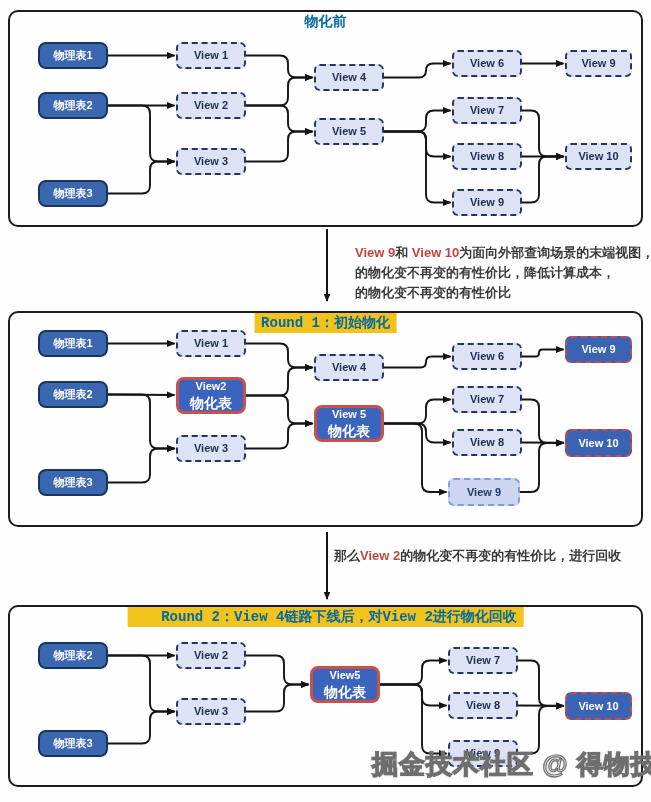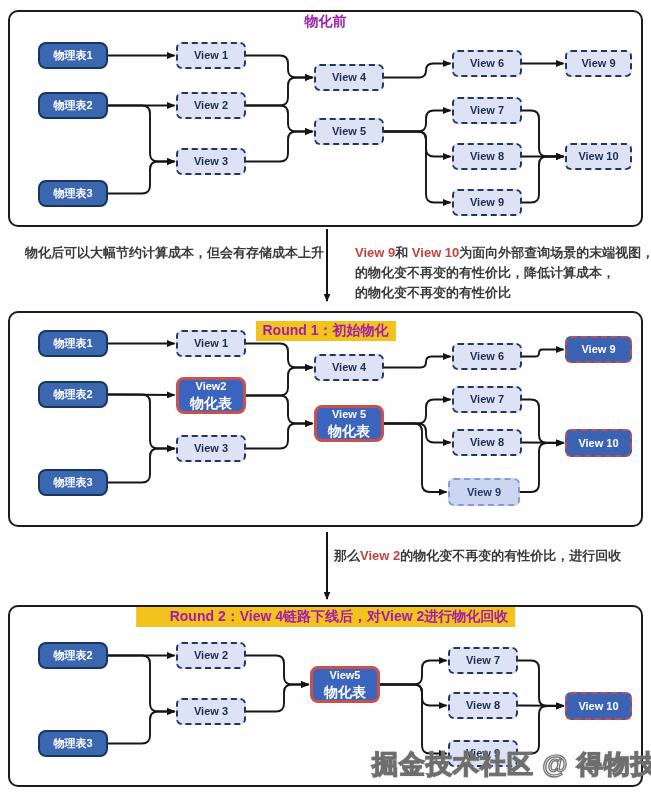--- a/index.html
+++ b/index.html
@@ -2,21 +2,21 @@
 <html><head>
 <meta charset="utf-8">
 <style>
   html,body{margin:0;padding:0;background:#ffffff;}
   #canvas{
     position:relative;width:651px;height:802px;background:#fefefe;
     font-family:"Liberation Sans","DejaVu Sans",sans-serif;overflow:hidden;
   }
   #edge-layer{position:absolute;left:0;top:0;z-index:1;pointer-events:none;}
   .panel{position:absolute;border:2px solid #1c1c1c;border-radius:10px;background:transparent;box-sizing:border-box;z-index:0;}
-  .panel-title{position:absolute;transform:translateX(-50%);font-size:14px;font-weight:bold;color:#a21caf;white-space:nowrap;z-index:3;}
+  .panel-title{position:absolute;transform:translateX(-50%);font-size:14px;font-weight:bold;color:#0369a1;white-space:nowrap;z-index:3;font-family:Liberation Mono, monospace;}
   .panel-title.hl{background:#f2c21d;padding:1px 7px;}
   .node{
     position:absolute;z-index:2;display:flex;flex-direction:column;align-items:center;justify-content:center;
     border-radius:6px;font-size:11px;font-weight:bold;text-align:center;line-height:1.3;box-sizing:border-box;
   }
   .node .l2{font-size:14px;}
   .type-table{background:#3b67b0;border:2px solid #17365e;color:#ffffff;border-radius:8px;}
   .type-view{background:#dde2f4;border:2px dashed #24365e;color:#1c2d52;}
   .type-mat{background:#3a64bd;border:3px solid #c9514c;color:#ffffff;border-radius:8px;}
   .type-mat-end{background:#3a63b4;border:2px dashed #cc4b44;color:#ffffff;}
@@ -129,21 +129,21 @@
       <div class="node type-view" style="left: 452px; top: 189px; width: 70px; height: 27px;">
         <div>View 9</div>
       </div>
       <div class="node type-view" style="left: 565px; top: 50px; width: 67px; height: 27px;">
         <div>View 9</div>
       </div>
       <div class="node type-view" style="left: 565px; top: 143px; width: 67px; height: 27px;">
         <div>View 10</div>
       </div>
       <div class="panel" style="left: 8px; top: 311px; width: 635px; height: 216px;"></div>
-      <div class="panel-title hl" style="left: 325.5px; top: 321px;">Round 1：初始物化</div>
+      <div class="panel-title hl" style="left: 325.5px; top: 313px;">Round 1：初始物化</div>
       <div class="node type-table" style="left: 38px; top: 330px; width: 70px; height: 27px;">
         <div>物理表1</div>
       </div>
       <div class="node type-table" style="left: 38px; top: 381px; width: 70px; height: 27px;">
         <div>物理表2</div>
       </div>
       <div class="node type-table" style="left: 38px; top: 469px; width: 70px; height: 27px;">
         <div>物理表3</div>
       </div>
       <div class="node type-view" style="left: 176px; top: 330px; width: 70px; height: 27px;">
@@ -207,21 +207,20 @@
       </div>
       <div class="node type-view" style="left: 448px; top: 740px; width: 70px; height: 27px;">
         <div>View 9</div>
       </div>
       <div class="node type-mat-end" style="left: 565px; top: 692px; width: 67px; height: 28px;">
         <div>View 10</div>
       </div>
     </div>
   <div id="annotation-mount">
       <div class="annotation" style="left: 25px; top: 243px;">
-        <div><span>物化后可以大幅节约计算成本，但会有存储成本上升</span></div>
       </div>
       <div class="annotation" style="left: 355px; top: 243px;">
         <div><span class="red">View 9</span><span>和 </span><span class="red">View 10</span><span>为面向外部查询场景的末端视图，</span></div>
         <div><span>的物化变不再变的有性价比，降低计算成本，</span></div>
         <div><span>的物化变不再变的有性价比</span></div>
       </div>
       <div class="annotation" style="left: 334px; top: 546px;">
         <div><span>那么</span><span class="red">View 2</span><span>的物化变不再变的有性价比，进行回收</span></div>
       </div>
     </div>

